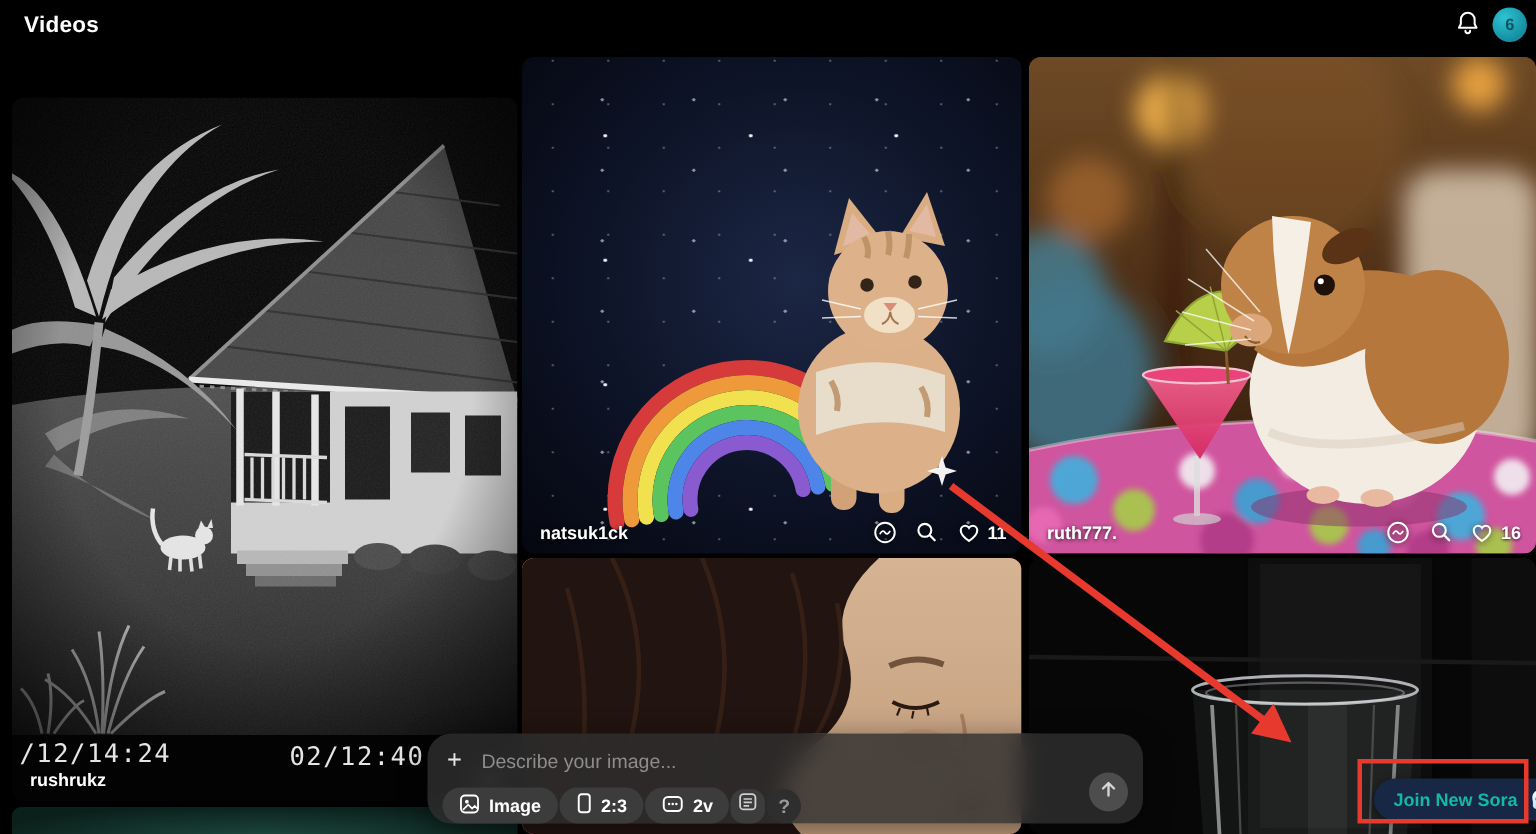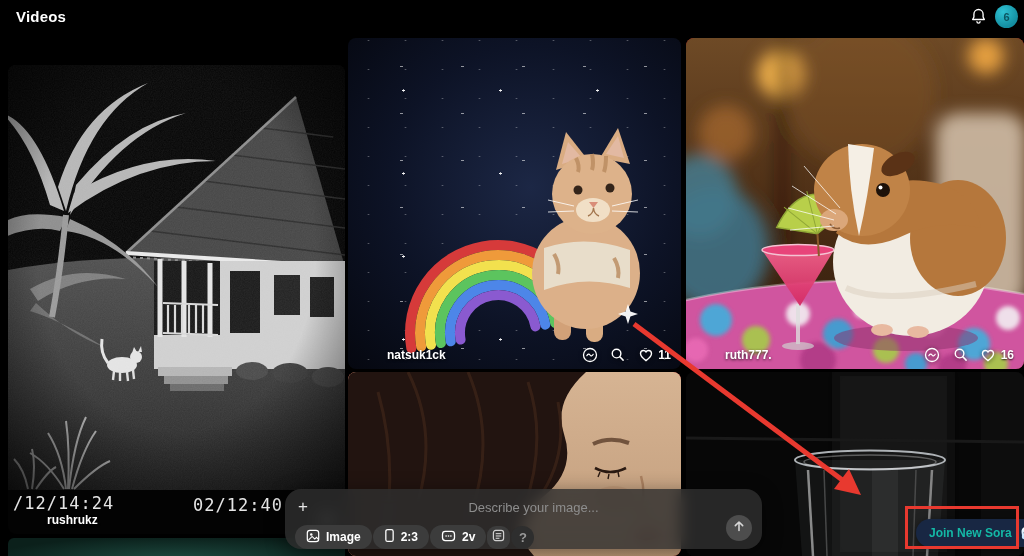--- a/index.html
+++ b/index.html
@@ -25,38 +25,38 @@
   .stars{position:absolute;inset:0;pointer-events:none;
      background-image:
        radial-gradient(rgba(255,255,255,.95) 1px, transparent 1.5px),
        radial-gradient(rgba(255,255,255,.55) 1px, transparent 1.3px),
        radial-gradient(rgba(255,255,255,.30) .8px, transparent 1.1px);
      background-size:97px 83px,61px 47px,37px 29px;
      background-position:7px 11px,23px 5px,2px 17px;}
   .scene{position:absolute;inset:0;}
   
   .uname{position:absolute;left:12px;bottom:7px;font-size:12px;font-weight:bold;color:#fff;
-         text-shadow:0 1px 3px rgba(0,0,0,.8);z-index:3;cursor:pointer;margin-left:27px;}
+         text-shadow:0 1px 3px rgba(0,0,0,.8);z-index:3;cursor:pointer;}
   .ticons{position:absolute;right:10px;bottom:6px;display:flex;align-items:center;gap:11px;z-index:3;}
   .ticons .ic{width:17px;height:17px;display:flex;align-items:center;justify-content:center;cursor:pointer;
               filter:drop-shadow(0 1px 2px rgba(0,0,0,.7));}
   .like-wrap{display:flex;align-items:center;gap:4px;cursor:pointer;}
   .like-count{font-size:12px;font-weight:bold;text-shadow:0 1px 2px rgba(0,0,0,.8);}
   .ts-row{position:absolute;left:0;top:428px;width:100%;height:20px;z-index:2;
           font-family:"DejaVu Sans Mono",monospace;color:#e5e5e5;font-size:17px;letter-spacing:1px;}
   .ts-left{position:absolute;left:5px;top:0;}
   .ts-right{position:absolute;left:161px;top:2px;margin-left:24px;}
   
   .prompt-bar{position:absolute;left:285px;top:489px;width:477px;height:60px;border-radius:16px;
       background:rgba(46,46,46,.82);backdrop-filter:blur(8px);z-index:6;
       box-shadow:0 4px 20px rgba(0,0,0,.45);}
   .pb-row1{display:flex;align-items:center;height:28px;padding:4px 14px 0 13px;gap:11px;}
   .pb-plus{font-size:17px;color:#e6e6e6;line-height:1;cursor:pointer;margin-top:-1px;}
   .pb-input{flex:1;background:transparent;border:none;outline:none;color:#eee;font-size:13px;
-      font-family:"Liberation Sans",sans-serif;text-align:center;}
+      font-family:"Liberation Sans",sans-serif;}
   .pb-input::placeholder{color:#8d8d8d;}
   .pb-row2{display:flex;align-items:center;gap:1px;padding:4px 0 0 10px;}
   .pill{display:flex;align-items:center;gap:6px;height:24px;padding:0 11px;border-radius:13px;
       background:#3c3c3c;color:#fff;font-size:12px;font-weight:bold;cursor:pointer;white-space:nowrap;}
   .sq-btn{width:23px;height:23px;border-radius:9px;background:#3c3c3c;display:flex;align-items:center;
       justify-content:center;cursor:pointer;}
   .help-btn{width:23px;height:23px;border-radius:50%;background:#2e2e2e;color:#9a9a9a;font-size:13px;
       font-weight:bold;display:flex;align-items:center;justify-content:center;cursor:pointer;}
   .send-btn{position:absolute;right:10px;bottom:8px;width:26px;height:26px;border-radius:50%;
       background:#4d4d4d;display:flex;align-items:center;justify-content:center;cursor:pointer;}

